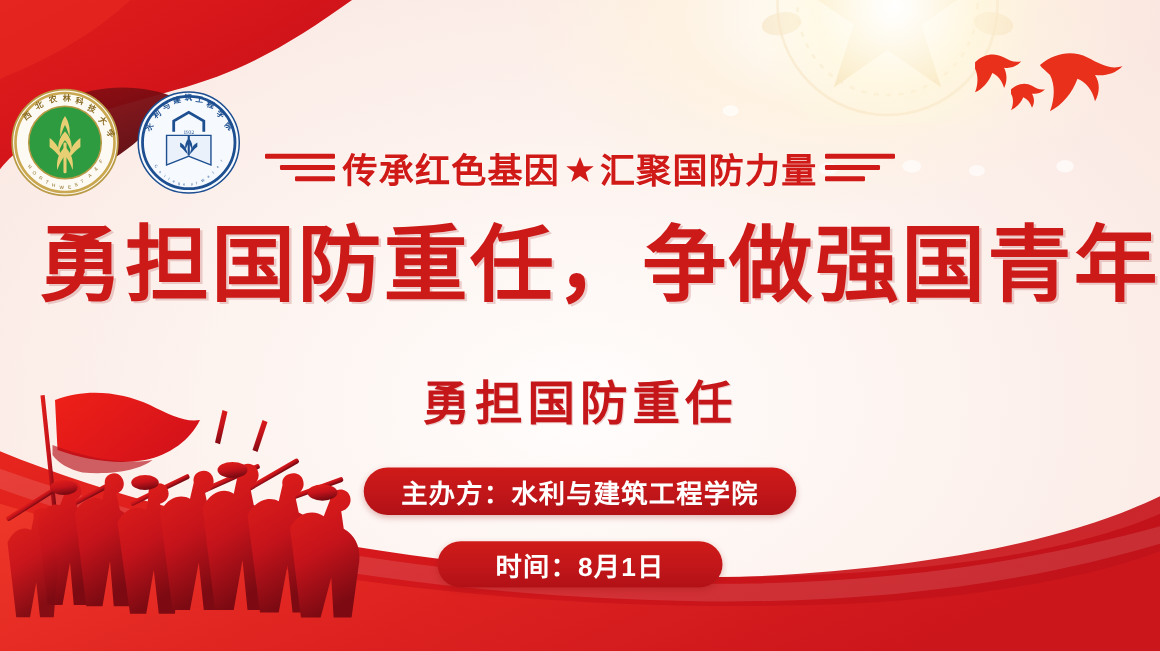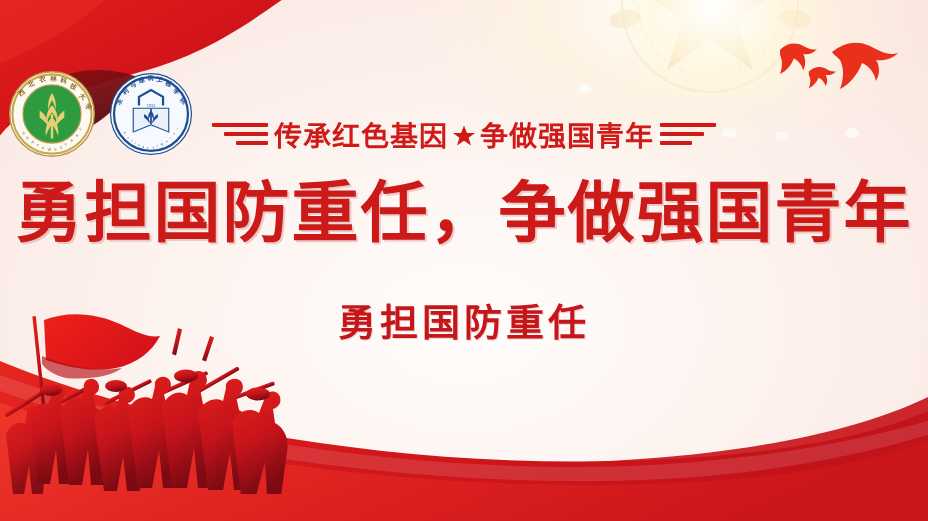--- a/index.html
+++ b/index.html
@@ -60,21 +60,21 @@
   .deco-lines span{display:block;height:4px;background:#cf1a17;border-radius:1px;}
   .deco-left span:nth-child(1){width:56px;margin-left:0;}
   .deco-left span:nth-child(2){width:44px;margin-left:12px;}
   .deco-left span:nth-child(3){width:32px;margin-left:24px;}
   .deco-right{align-items:flex-end;}
   .deco-right span:nth-child(1){width:56px;}
   .deco-right span:nth-child(2){width:44px;margin-right:12px;}
   .deco-right span:nth-child(3){width:32px;margin-right:24px;}
 
   .main-title{
-    position:absolute;left:0;right:0;top:175px;text-align:center;
+    position:absolute;left:0;right:0;top:175px;text-align:right;
     font-size:67px;font-weight:bold;color:#cc1a18;letter-spacing:2px;
     line-height:1.12;white-space:nowrap;
     text-shadow:2px 2px 0 rgba(150,12,12,.18), 0 1px 1px rgba(255,255,255,.4);
   }
 
   .sub-title{
     position:absolute;left:0;right:0;top:292px;text-align:center;
     font-size:38px;font-weight:bold;color:#c5171a;letter-spacing:4px;
     text-shadow:1px 1px 0 rgba(150,12,12,.18);
   }
@@ -320,28 +320,32 @@
       <div class="deco-lines deco-left">
         <span></span>
           <span></span>
           <span></span>
       </div>
       <div class="eyebrow-text">
         <span>传承红色基因</span>
         <svg class="star-sep" viewBox="0 0 24 24">
           <path d="M12 1.5 L15 9 L23 9 L16.6 13.8 L19 21.6 L12 16.8 L5 21.6 L7.4 13.8 L1 9 L9 9 Z" fill="#cf1a17"></path>
         </svg>
-        <span>争做强国青年</span>
+        <span>汇聚国防力量</span>
       </div>
       <div class="deco-lines deco-right">
         <span></span>
           <span></span>
           <span></span>
       </div>
     </div>
 
     <div class="main-title">勇担国防重任，争做强国青年</div>
 
     <div class="sub-title">勇担国防重任</div>
 
+    <div class="badge-wrap">
+      <div class="badge badge-host">主办方：水利与建筑工程学院</div>
+      <div class="badge badge-time">时间：8月1日</div>
+    </div>
 
   </div>
 </div>
 
 </body></html>

